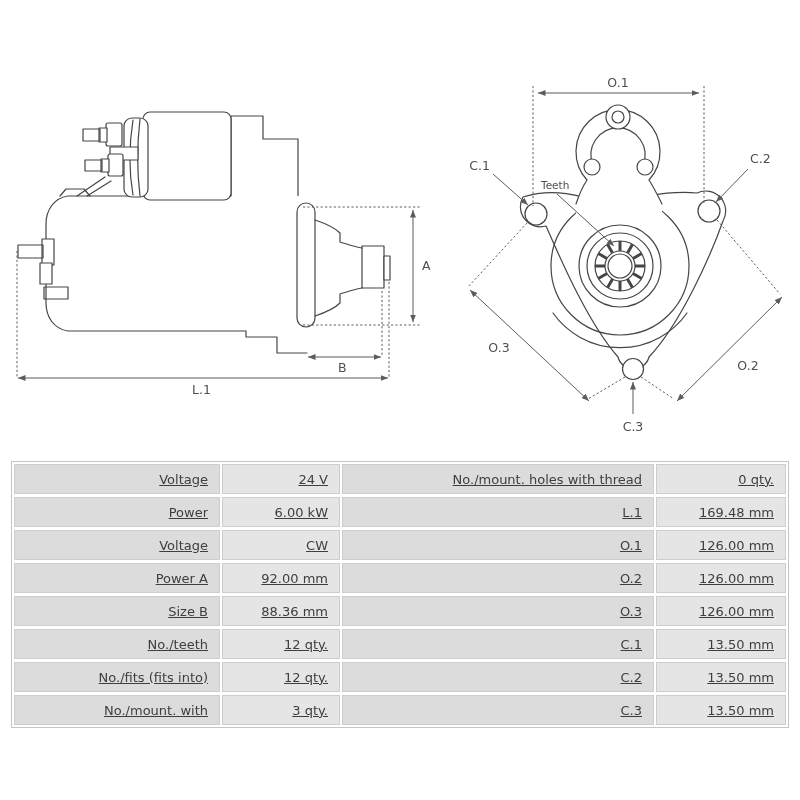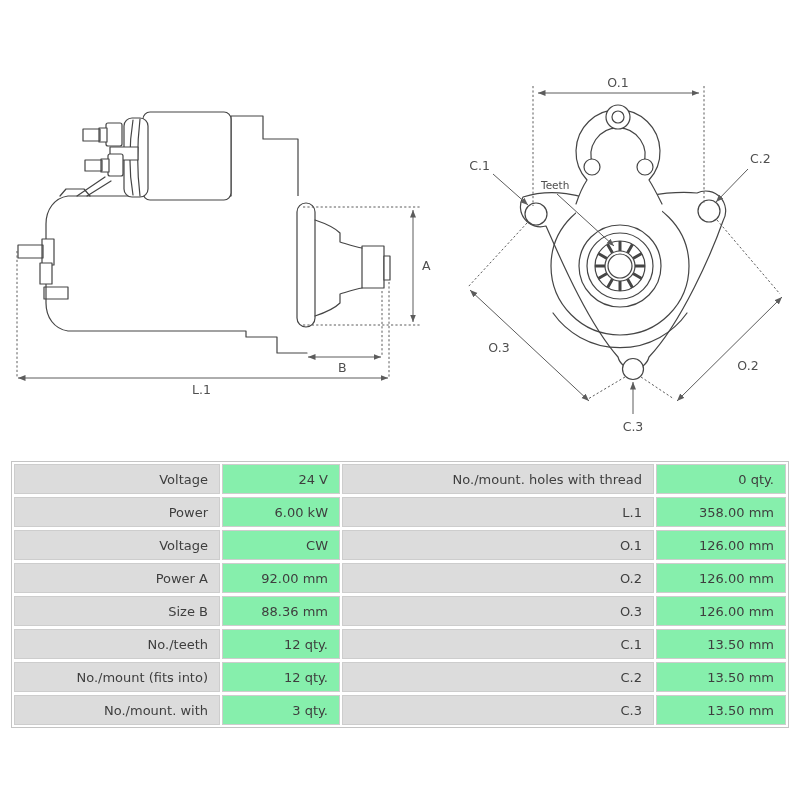--- a/index.html
+++ b/index.html
@@ -11,23 +11,23 @@
   .dim{stroke:#5c5c5c;stroke-width:1;fill:none;}
   .dotted{stroke-dasharray:2.2,2.2;}
   .dim-label{font-size:12.5px;fill:#4f4f4f;font-family:"DejaVu Sans","Liberation Sans",sans-serif;}
   .dim-label.small{font-size:10.5px;}
   .spec-table{position:absolute;top:461px;left:11px;width:778px;box-sizing:border-box;
               border:1px solid #c4c4c4;background:#fff;padding:2px;}
   .grid{display:grid;grid-template-columns:206px 118px 312px 130px;gap:3px 2px;}
   .t-row{display:contents;}
   .cell{height:30px;box-sizing:border-box;border:1px solid #cdcdcd;display:flex;
         align-items:center;justify-content:flex-end;padding-right:11px;
-        font-size:13px;color:#3e3e3e;white-space:nowrap;overflow:hidden;}
+        font-size:13px;color:#3e3e3e;white-space:nowrap;overflow:hidden;text-decoration:underline;}
   .label{background:#dcdcdc;}
-  .value{background:#86efac;}
+  .value{background:#e5e5e5;}
 </style>
 </head>
 <body>
 
 <div class="canvas">
 
   <svg class="diagram" width="800" height="460" viewBox="0 0 800 460">
     <defs>
       <pattern id="hatch" width="2.6" height="4" patternUnits="userSpaceOnUse">
         <path d="M1.3,0 V4" stroke="#454545" stroke-width="0.9"></path>
@@ -163,21 +163,21 @@
         <div class="cell label">Voltage</div>
         <div class="cell value">24 V</div>
         <div class="cell label">No./mount. holes with thread</div>
         <div class="cell value">0 qty.</div>
       </div>
 
       <div class="t-row">
         <div class="cell label">Power</div>
         <div class="cell value">6.00 kW</div>
         <div class="cell label">L.1</div>
-        <div class="cell value">358.00 mm</div>
+        <div class="cell value">169.48 mm</div>
       </div>
 
       <div class="t-row">
         <div class="cell label">Voltage</div>
         <div class="cell value">CW</div>
         <div class="cell label">O.1</div>
         <div class="cell value">126.00 mm</div>
       </div>
 
       <div class="t-row">
@@ -195,21 +195,21 @@
       </div>
 
       <div class="t-row">
         <div class="cell label">No./teeth</div>
         <div class="cell value">12 qty.</div>
         <div class="cell label">C.1</div>
         <div class="cell value">13.50 mm</div>
       </div>
 
       <div class="t-row">
-        <div class="cell label">No./mount (fits into)</div>
+        <div class="cell label">No./fits (fits into)</div>
         <div class="cell value">12 qty.</div>
         <div class="cell label">C.2</div>
         <div class="cell value">13.50 mm</div>
       </div>
 
       <div class="t-row">
         <div class="cell label">No./mount. with</div>
         <div class="cell value">3 qty.</div>
         <div class="cell label">C.3</div>
         <div class="cell value">13.50 mm</div>

